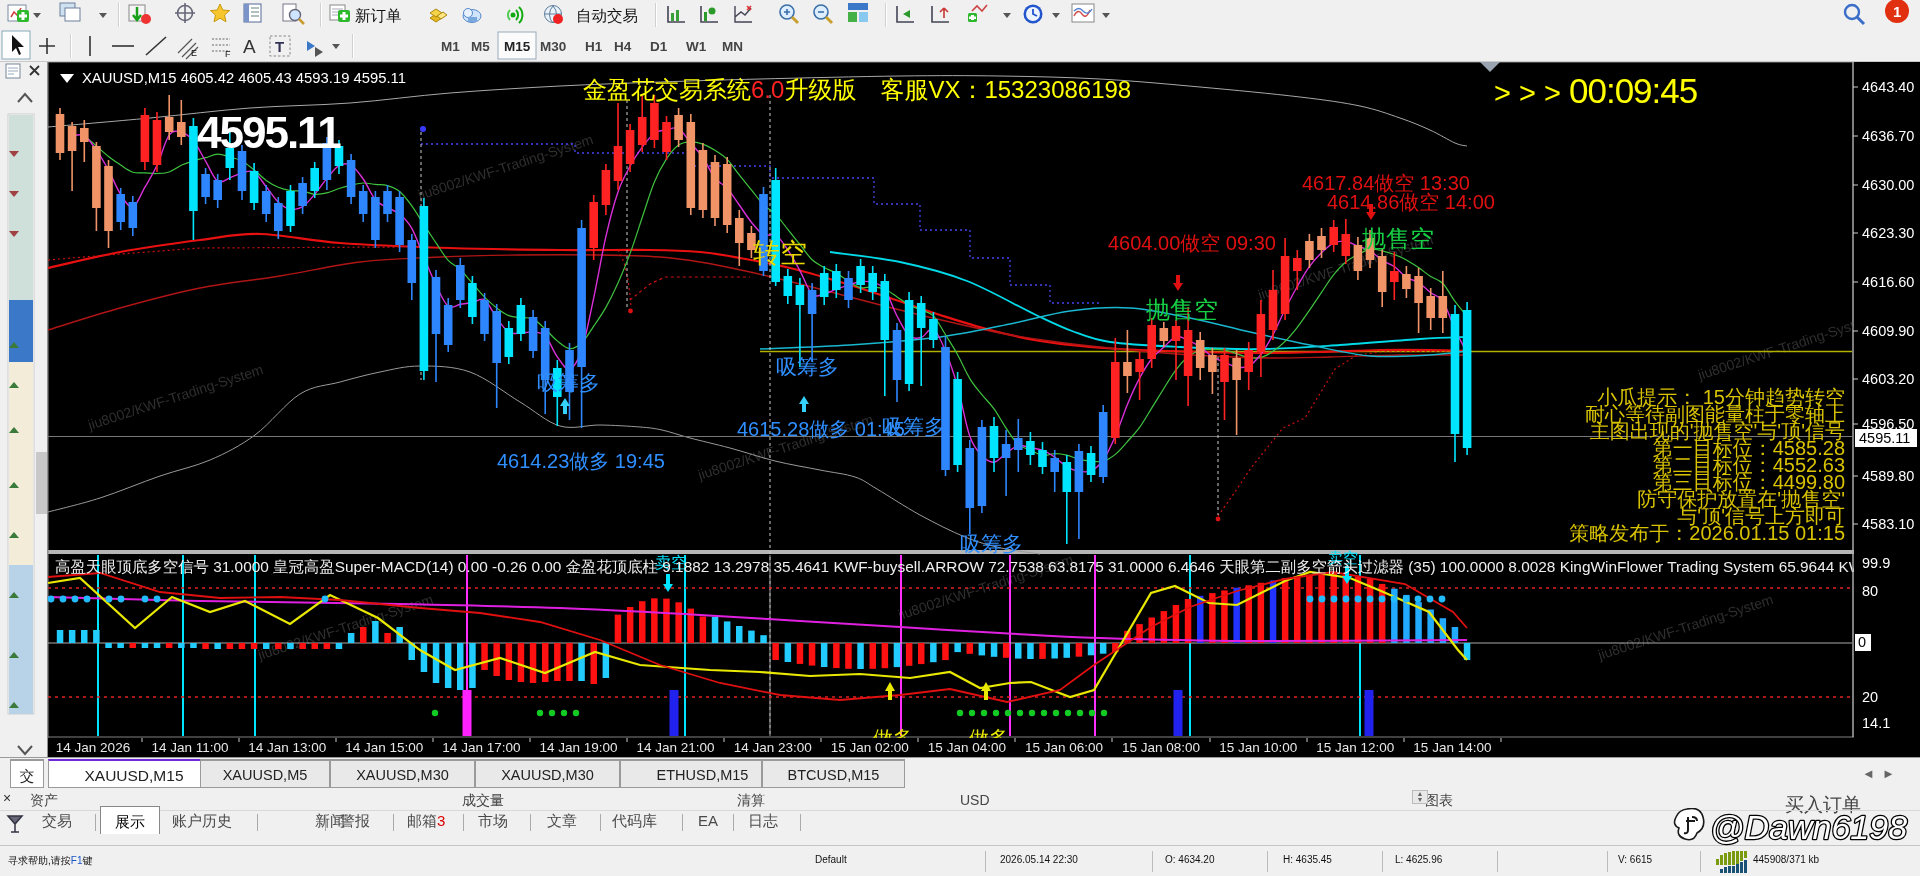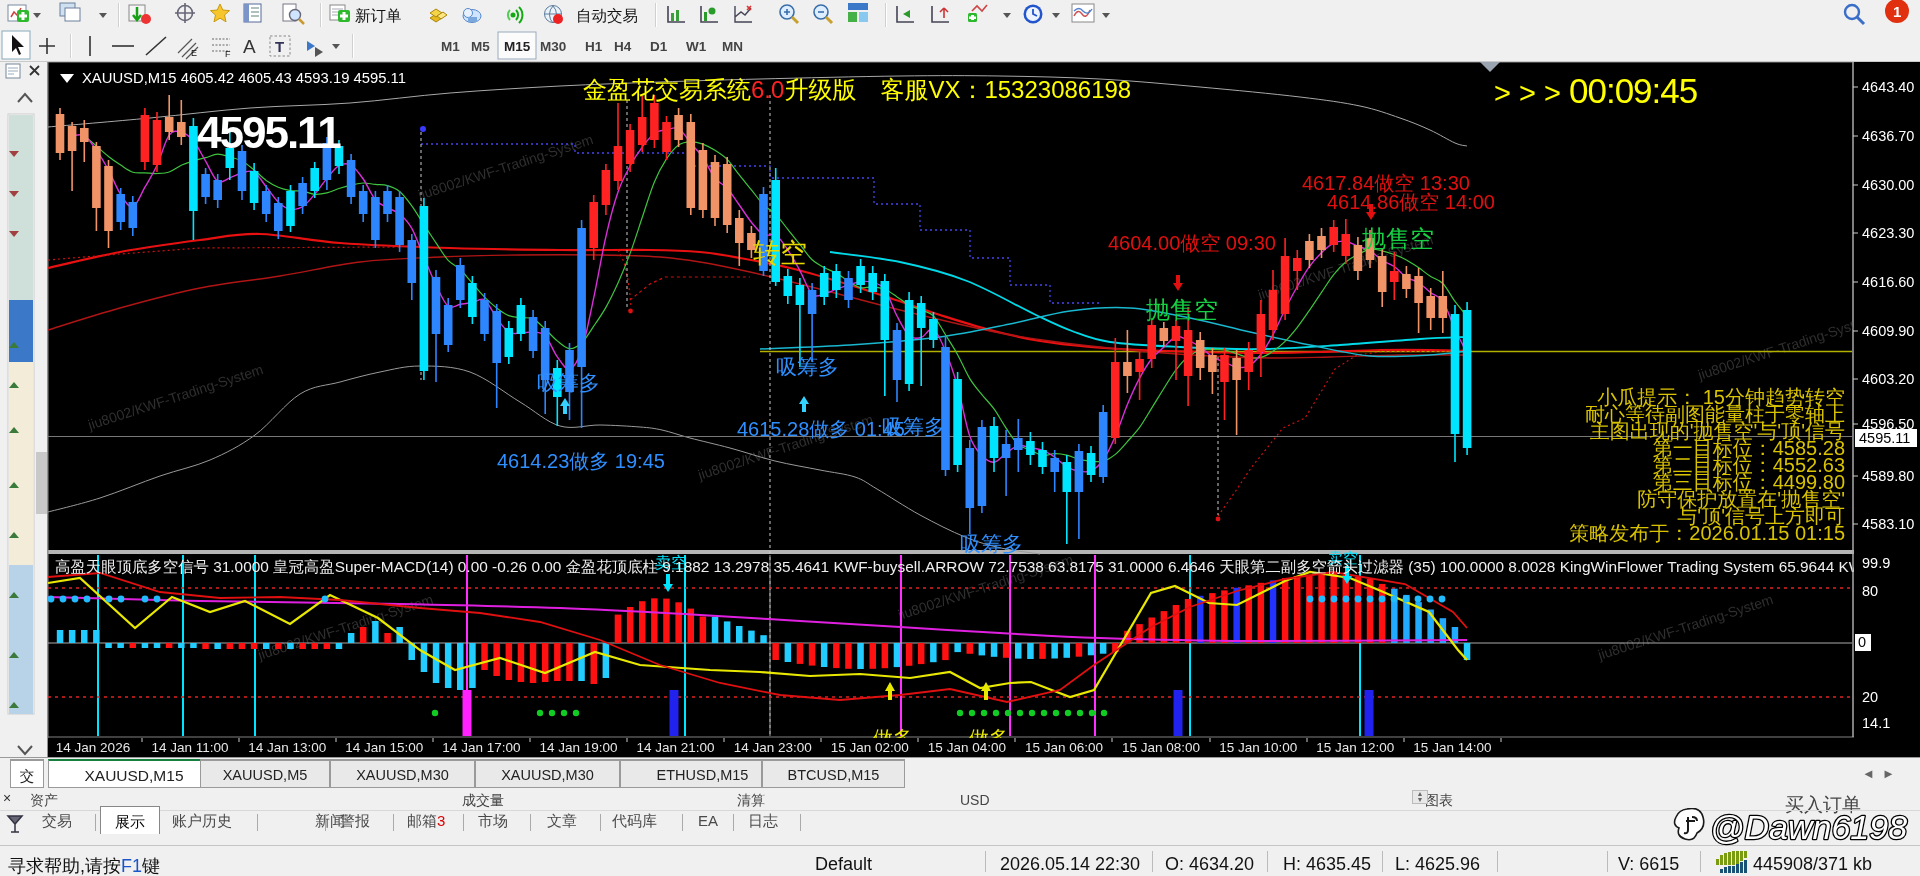--- a/index.html
+++ b/index.html
@@ -1,21 +1,21 @@
 <!DOCTYPE html>
 <html><head><meta charset="utf-8"><style>
 *{margin:0;padding:0;box-sizing:border-box;}
 body{width:1920px;height:876px;font-family:"Liberation Sans",sans-serif;background:#ececec;position:relative;overflow:hidden;}
 .tb{position:absolute;left:0;width:100%;background:#f0f0f0;}
 .tabrow{position:absolute;top:757px;left:0;width:1920px;height:33px;background:#f0f0f0;border-top:1px solid #999;}
 .ctab{position:absolute;top:1px;height:29px;background:#e9e9e9;border:1px solid #9a9a9a;border-top:2px solid #9a9a9a;font-size:14.5px;color:#222;text-align:center;padding-top:6px;}
 .btabs{position:absolute;top:790px;left:0;width:1920px;height:55px;background:#f0f0f0;}
 .btab{position:absolute;top:22px;font-size:15px;color:#4a4a4a;}
 .bdiv{position:absolute;top:24px;width:1px;height:17px;background:#aaa;}
-.sbar{position:absolute;top:845px;left:0;width:1920px;height:31px;background:#f0f0f0;border-top:1px solid #c5c5c5;font-size:18px;color:#111;}
+.sbar{position:absolute;top:845px;left:0;width:1920px;height:31px;background:#f0f0f0;border-top:1px solid #c5c5c5;font-size:10px;color:#111;}
 .ssep{position:absolute;top:5px;width:1px;height:21px;background:#bbb;}
 svg{display:block;}
 </style></head>
 <body>
 
 <div class="tb" style="top:0;height:47px;border-bottom:1px solid #d9d9d9;">
 <svg width="1920" height="30">
 <g transform="translate(8,3)">
  <rect x="0" y="2" width="18" height="16" fill="#fff" stroke="#7a8aa0"></rect>
  <path d="M3,14 L6,9 L9,12 L13,5" stroke="#d04040" stroke-width="1.5" fill="none"></path>
@@ -772,21 +772,21 @@
 <line x1="1015" y1="738" x2="1015" y2="742" stroke="#ccc" stroke-width="1"></line>
 <line x1="1112" y1="738" x2="1112" y2="742" stroke="#ccc" stroke-width="1"></line>
 <line x1="1210" y1="738" x2="1210" y2="742" stroke="#ccc" stroke-width="1"></line>
 <line x1="1307" y1="738" x2="1307" y2="742" stroke="#ccc" stroke-width="1"></line>
 <line x1="1404" y1="738" x2="1404" y2="742" stroke="#ccc" stroke-width="1"></line>
 <line x1="1501" y1="738" x2="1501" y2="742" stroke="#ccc" stroke-width="1"></line>
 </svg>
 
 <div class="tabrow">
  <div class="ctab" style="left:10px;width:34px;background:#fff;">交</div>
- <div class="ctab" style="left:48px;width:172px;background:#fff;border-top:2px solid #15803d;font-size:15.5px;">XAUUSD,M15</div>
+ <div class="ctab" style="left:48px;width:172px;background:#fff;border-top:2px solid #6d28d9;font-size:15.5px;">XAUUSD,M15</div>
  <div class="ctab" style="left:200px;width:130px;">XAUUSD,M5</div>
  <div class="ctab" style="left:330px;width:145px;">XAUUSD,M30</div>
  <div class="ctab" style="left:475px;width:145px;">XAUUSD,M30</div>
  <div class="ctab" style="left:620px;width:142px;padding-left:23px;">ETHUSD,M15</div>
  <div class="ctab" style="left:762px;width:143px;">BTCUSD,M15</div>
  <div style="position:absolute;left:1862px;top:8px;font-size:13px;color:#666;">◄&nbsp;&nbsp;►</div>
 </div>
 
 <div class="btabs">
  <div style="position:absolute;left:3px;top:0px;font-size:14px;color:#333;">×</div>

